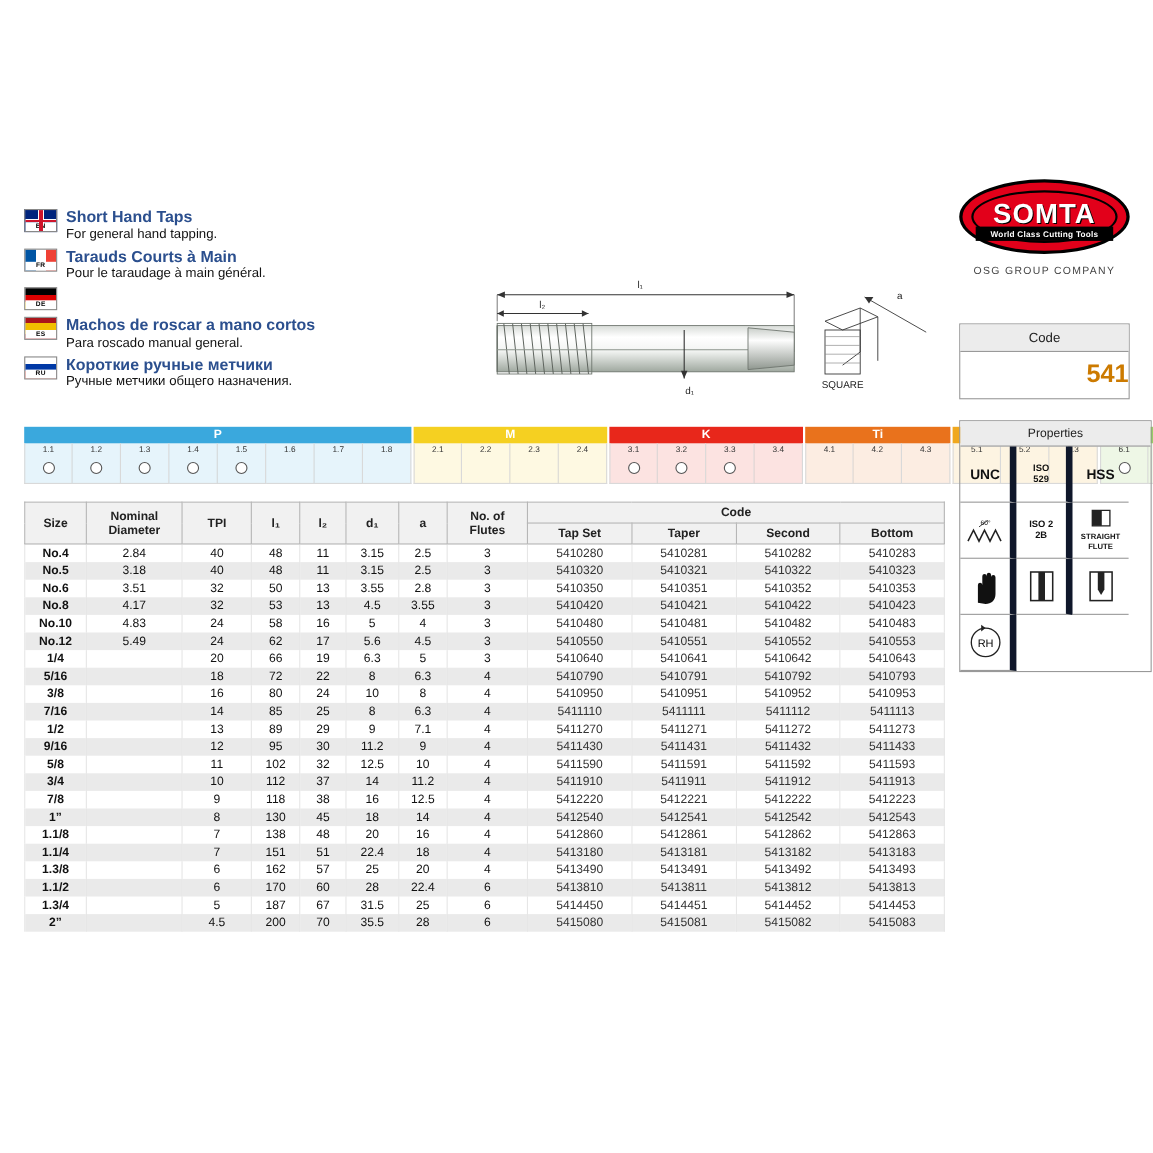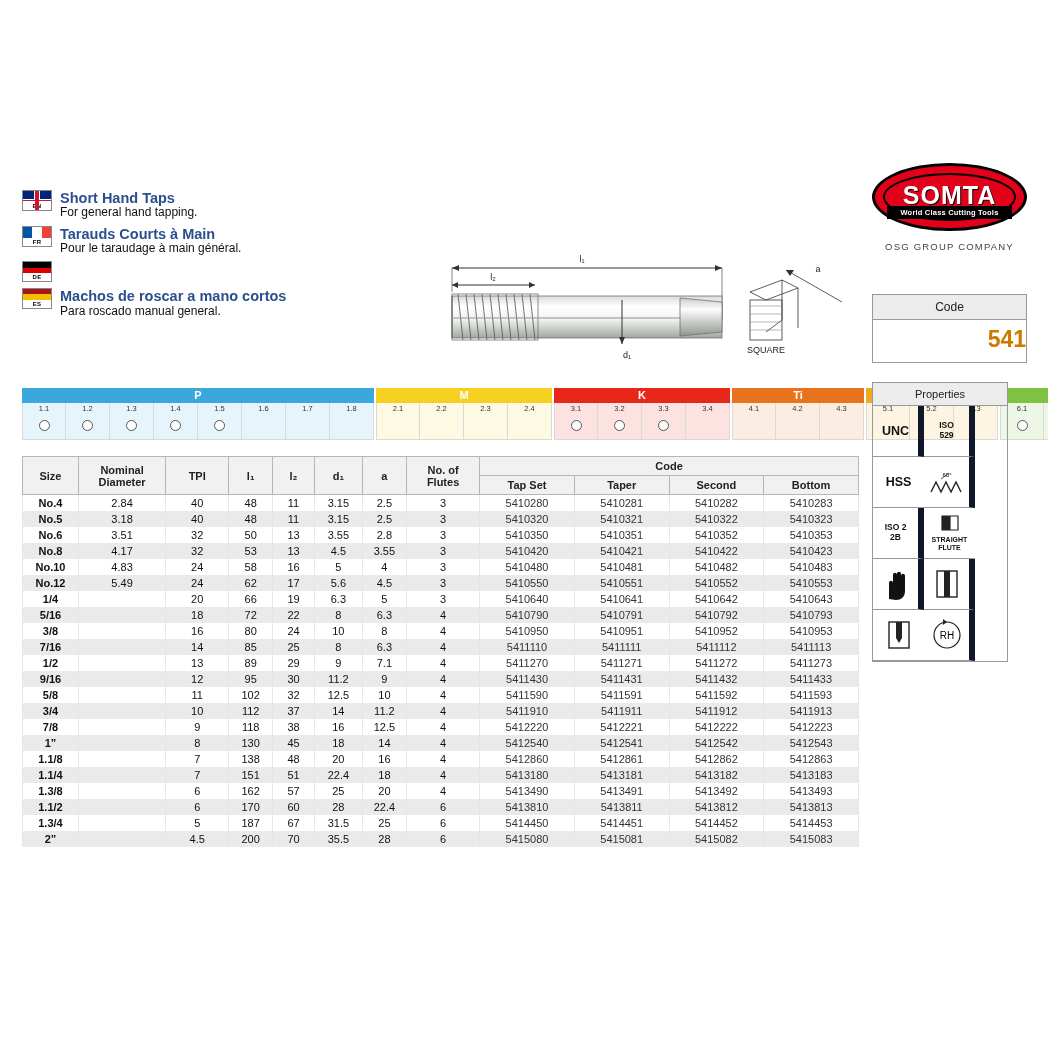--- a/index.html
+++ b/index.html
@@ -67,21 +67,21 @@
 
   
   .maintable{position:absolute;left:22px;top:456px;width:837px;border-collapse:collapse;font-size:11px;}
   .maintable th{border:1px solid #b6b6b6;background:#f1f1f1;font-size:11px;font-weight:bold;color:#222;padding:3px 2px;text-align:center;}
   .maintable td{border-left:1px solid #e6e6e6;border-right:1px solid #e6e6e6;padding:2px 2px;text-align:center;font-size:11px;}
   .maintable tr.alt td{background:#eaeaea;}
   .maintable td.size{font-weight:bold;}
   .maintable td.codecell{color:#333;}
 
   
-  .props{position:absolute;left:872px;top:382px;width:136px;border:1px solid #999;box-sizing:border-box;}
+  .props{position:absolute;left:872px;top:382px;width:175px;border:1px solid #999;box-sizing:border-box;}
   .props .hdr{background:#ececec;text-align:center;font-size:11px;padding:5px 0;border-bottom:1px solid #999;color:#222;}
   .pgrid{display:flex;flex-wrap:wrap;}
   .pcell{width:51px;height:51px;box-sizing:border-box;border-right:6px solid #0f172a;border-bottom:1px solid #999;display:flex;align-items:center;justify-content:center;flex-direction:column;text-align:center;}
   .pcell:nth-child(3n){border-right:none;}
   .pcell .big{font-size:12.5px;font-weight:bold;}
   .pcell .sm{font-size:8.5px;font-weight:bold;line-height:1.15;}
   .pcell .xs{font-size:7px;font-weight:bold;line-height:1.15;}
 
   .lbl{font-size:9px;fill:#222;font-family:"Liberation Sans", sans-serif;}
 </style>
@@ -114,20 +114,29 @@
           <div class="code">DE</div>
         </div>
     </div>
     <div class="lang-row">
       <div class="flag f-es">
           <div class="code">ES</div>
         </div>
       <div class="tl">
         <div class="t1">Machos de roscar a mano cortos</div>
         <div class="t2">Para roscado manual general.</div>
+      </div>
+    </div>
+    <div class="lang-row">
+      <div class="flag f-ru">
+          <div class="code">RU</div>
+        </div>
+      <div class="tl">
+        <div class="t1">Короткие ручные метчики</div>
+        <div class="t2">Ручные метчики общего назначения.</div>
       </div>
     </div>
   </div>
 
   <div class="drawing">
     <svg width="430" height="140" viewBox="0 0 430 140">
       <defs>
         <linearGradient id="steel" x1="0" y1="0" x2="0" y2="1">
           <stop offset="0%" stop-color="#d8dcd8"></stop>
           <stop offset="25%" stop-color="#ffffff"></stop>

